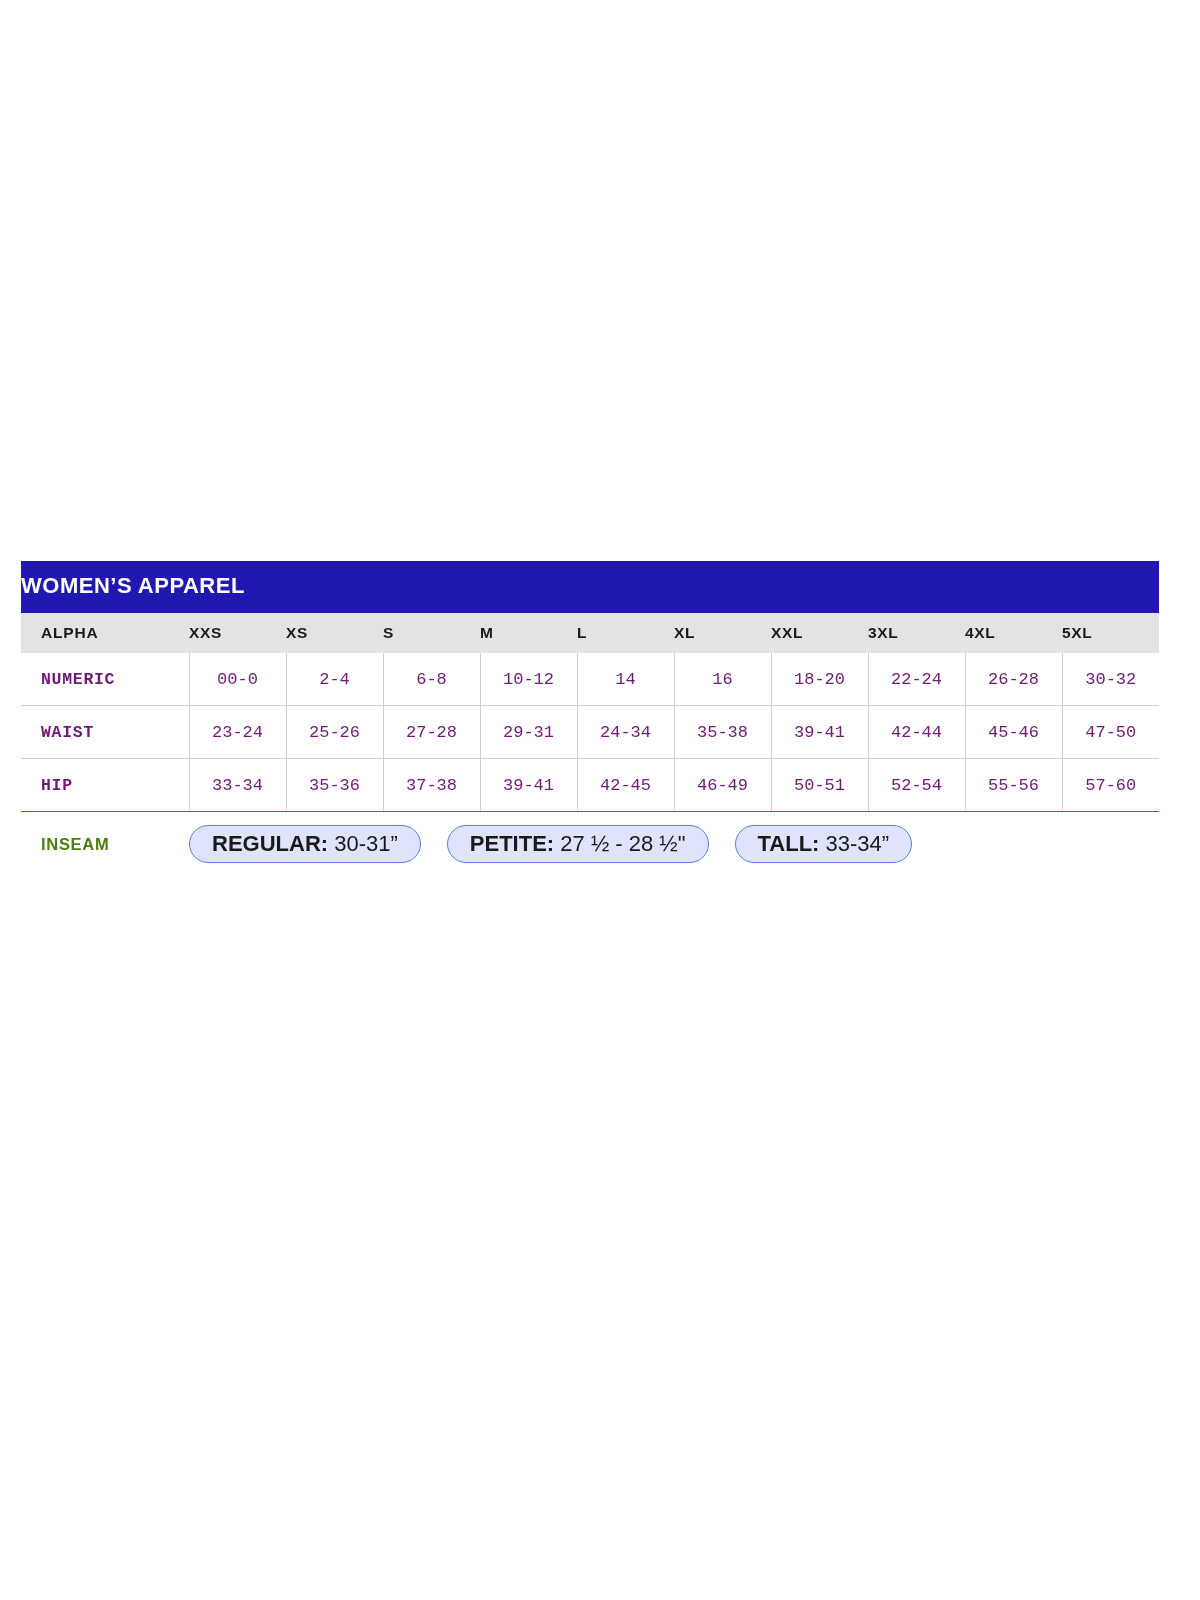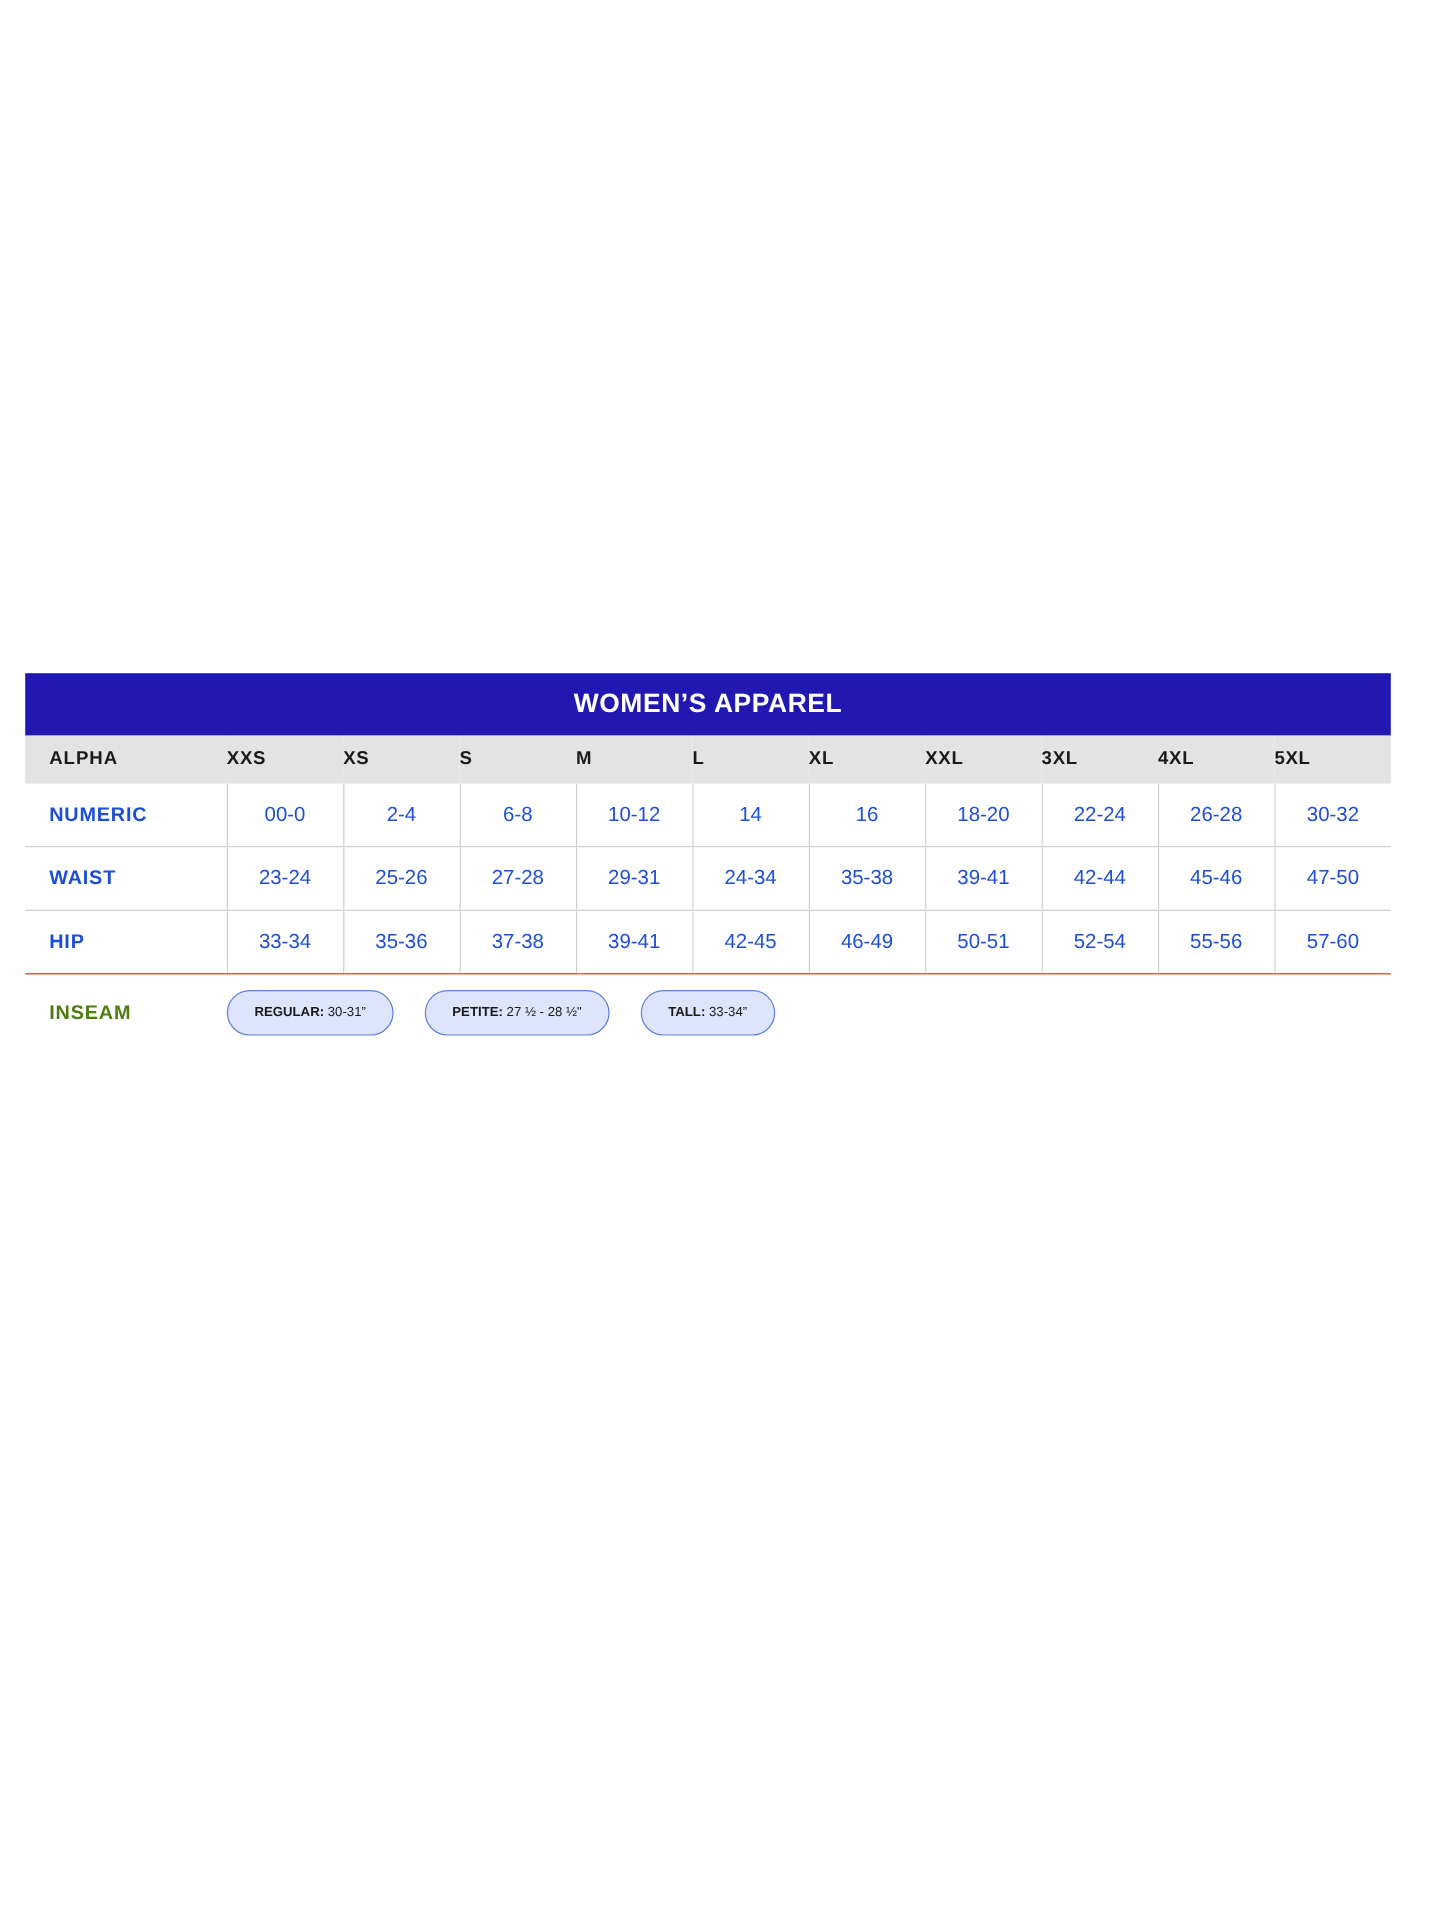--- a/index.html
+++ b/index.html
@@ -22,21 +22,20 @@
     top: 561px;
     width: 1138px;
   }
 
   .chart-title {
     background: #2018b0;
     color: #ffffff;
     font-size: 22px;
     font-weight: bold;
     letter-spacing: 0.5px;
-    text-align: center;
     padding: 14px 0 16px 0;
     line-height: 1;
   }
 
   table.size-table {
     border-collapse: collapse;
     width: 100%;
     table-layout: fixed;
   }
 
@@ -62,21 +61,22 @@
     margin-top: 42px;
   }
 
   .data-row td {
     font-size: 17px;
     text-align: center;
     height: 52px;
     vertical-align: middle;
     border-bottom: 1px solid #cfcfcf;
     border-left: 1px solid #cfcfcf;
-    color: #1d4ed8;
+    color: #701a75;
+    font-family: Liberation Mono, monospace;
   }
   .data-row td.rowlabel {
     text-align: left;
     padding-left: 20px;
     font-weight: bold;
     font-size: 16.5px;
     letter-spacing: 0.7px;
     border-left: none;
   }
   .data-row:last-of-type td {
@@ -102,21 +102,21 @@
     color: #4d7c0f;
   }
   .pill {
     border: 1.5px solid #5b7fe0;
     background: #dde4fb;
     border-radius: 22px;
     height: 36px;
     display: inline-flex;
     align-items: center;
     justify-content: center;
-    font-size: 11px;
+    font-size: 22px;
     color: #1a1a1a;
     padding: 0 22px;
     margin-right: 26px;
     white-space: nowrap;
   }
   .pill b { font-weight: bold; }
 </style>
 </head>
 <body>
 

